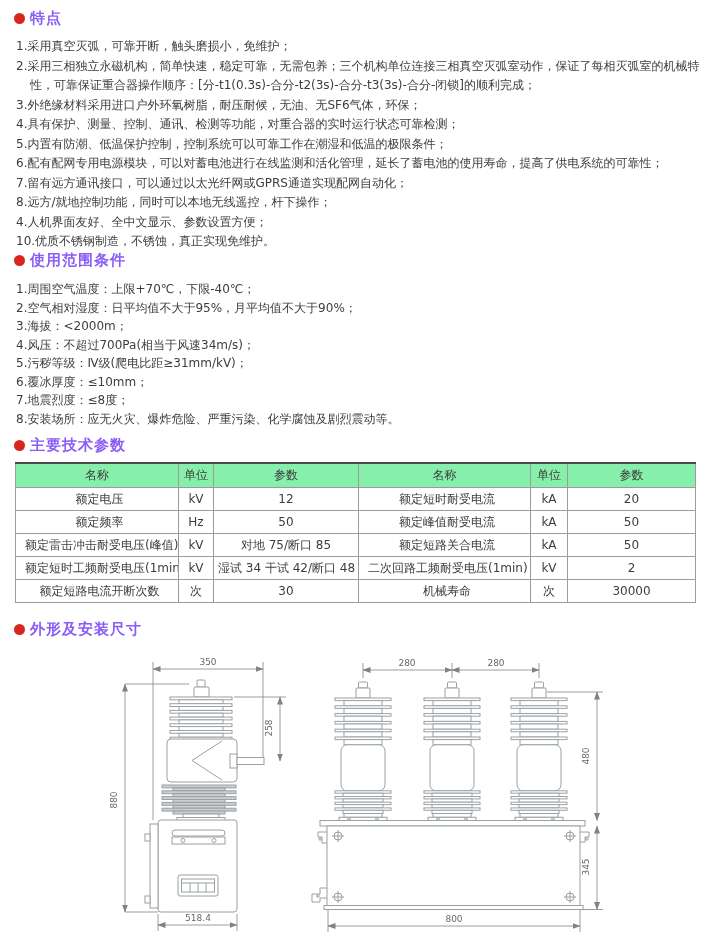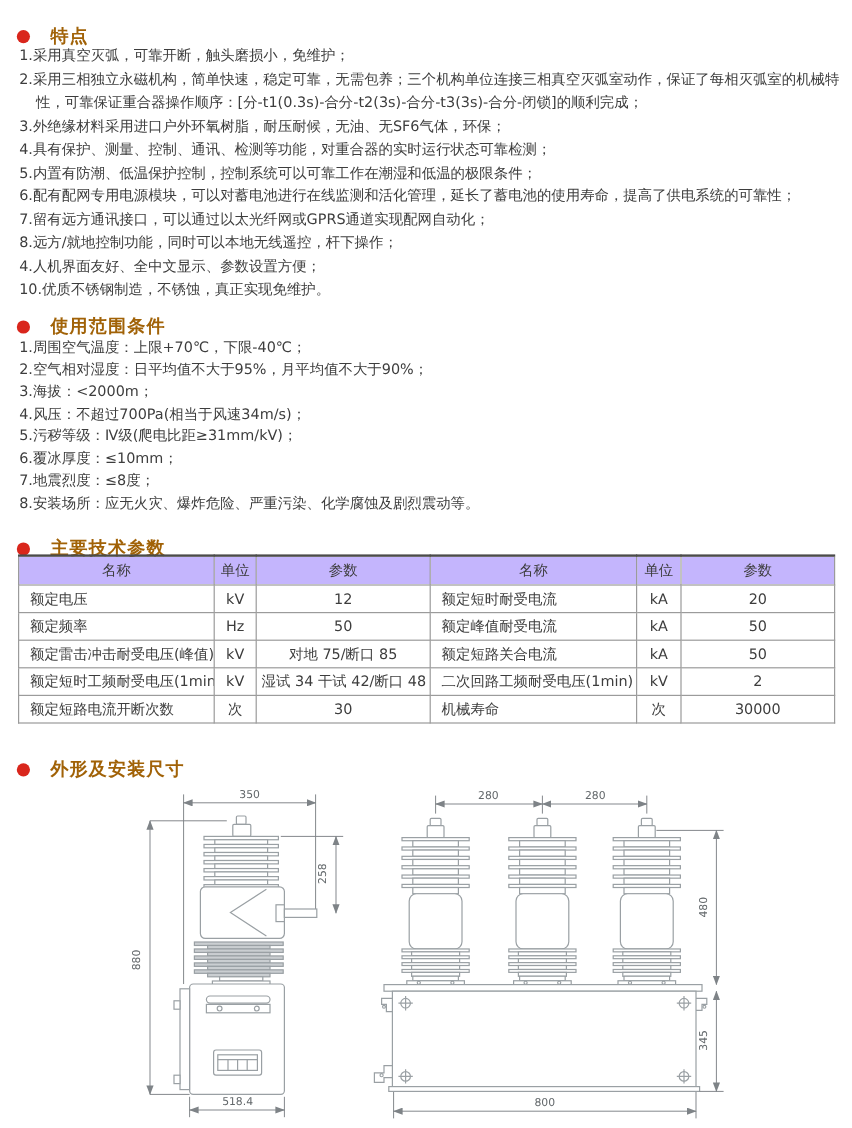--- a/index.html
+++ b/index.html
@@ -4,34 +4,34 @@
 <style>
   html,body{margin:0;padding:0}
   body{
     width:710px;height:940px;position:relative;overflow:hidden;
     background:#ffffff;color:#3d3d3d;
     font-family:"DejaVu Sans","Liberation Sans",sans-serif;
   }
   .abs{position:absolute}
   .sec{display:flex;align-items:center;gap:5px}
   .dot{width:11px;height:11px;border-radius:50%;background:#d9261c;flex:0 0 auto}
-  .sec h2{font-size:15px;font-weight:bold;margin:12px;color:#a16207;letter-spacing:1px}
+  .sec h2{font-size:15px;font-weight:bold;margin:0;color:#8b5cf6;letter-spacing:1px}
   .list{width:688px;font-size:12px}
   .list .li{line-height:19.5px;padding-left:14px;text-indent:-14px}
   .list.tight .li{line-height:18.5px}
   table.params{
     border-collapse:collapse;table-layout:fixed;width:680px;
     border-top:2px solid #4b4b4b;font-size:12px;color:#3d3d3d
   }
   .params th,.params td{
     border:1px solid #9b9b9b;height:20px;padding:1px 4px;
     font-weight:normal;text-align:center;overflow:hidden;white-space:nowrap
   }
-  .params th{background:#c4b5fd;height:21px}
-  .params td.nm{text-align:left;padding-left:9px}
+  .params th{background:#86efac;height:21px}
+  .params td.nm{text-align:center;padding-left:9px}
   svg{position:absolute;overflow:visible}
   .s{stroke:#9aa0a4;fill:none;stroke-width:1}
   .sw{stroke:#9aa0a4;fill:#ffffff;stroke-width:1}
   .sg{stroke:#9aa0a4;fill:#caced1;stroke-width:1}
   .d{stroke:#7e8387;fill:none;stroke-width:0.8}
   text.dim{fill:#63686b;font-size:9px;font-family:"DejaVu Sans",sans-serif}
 </style>
 </head>
 <body>
 

